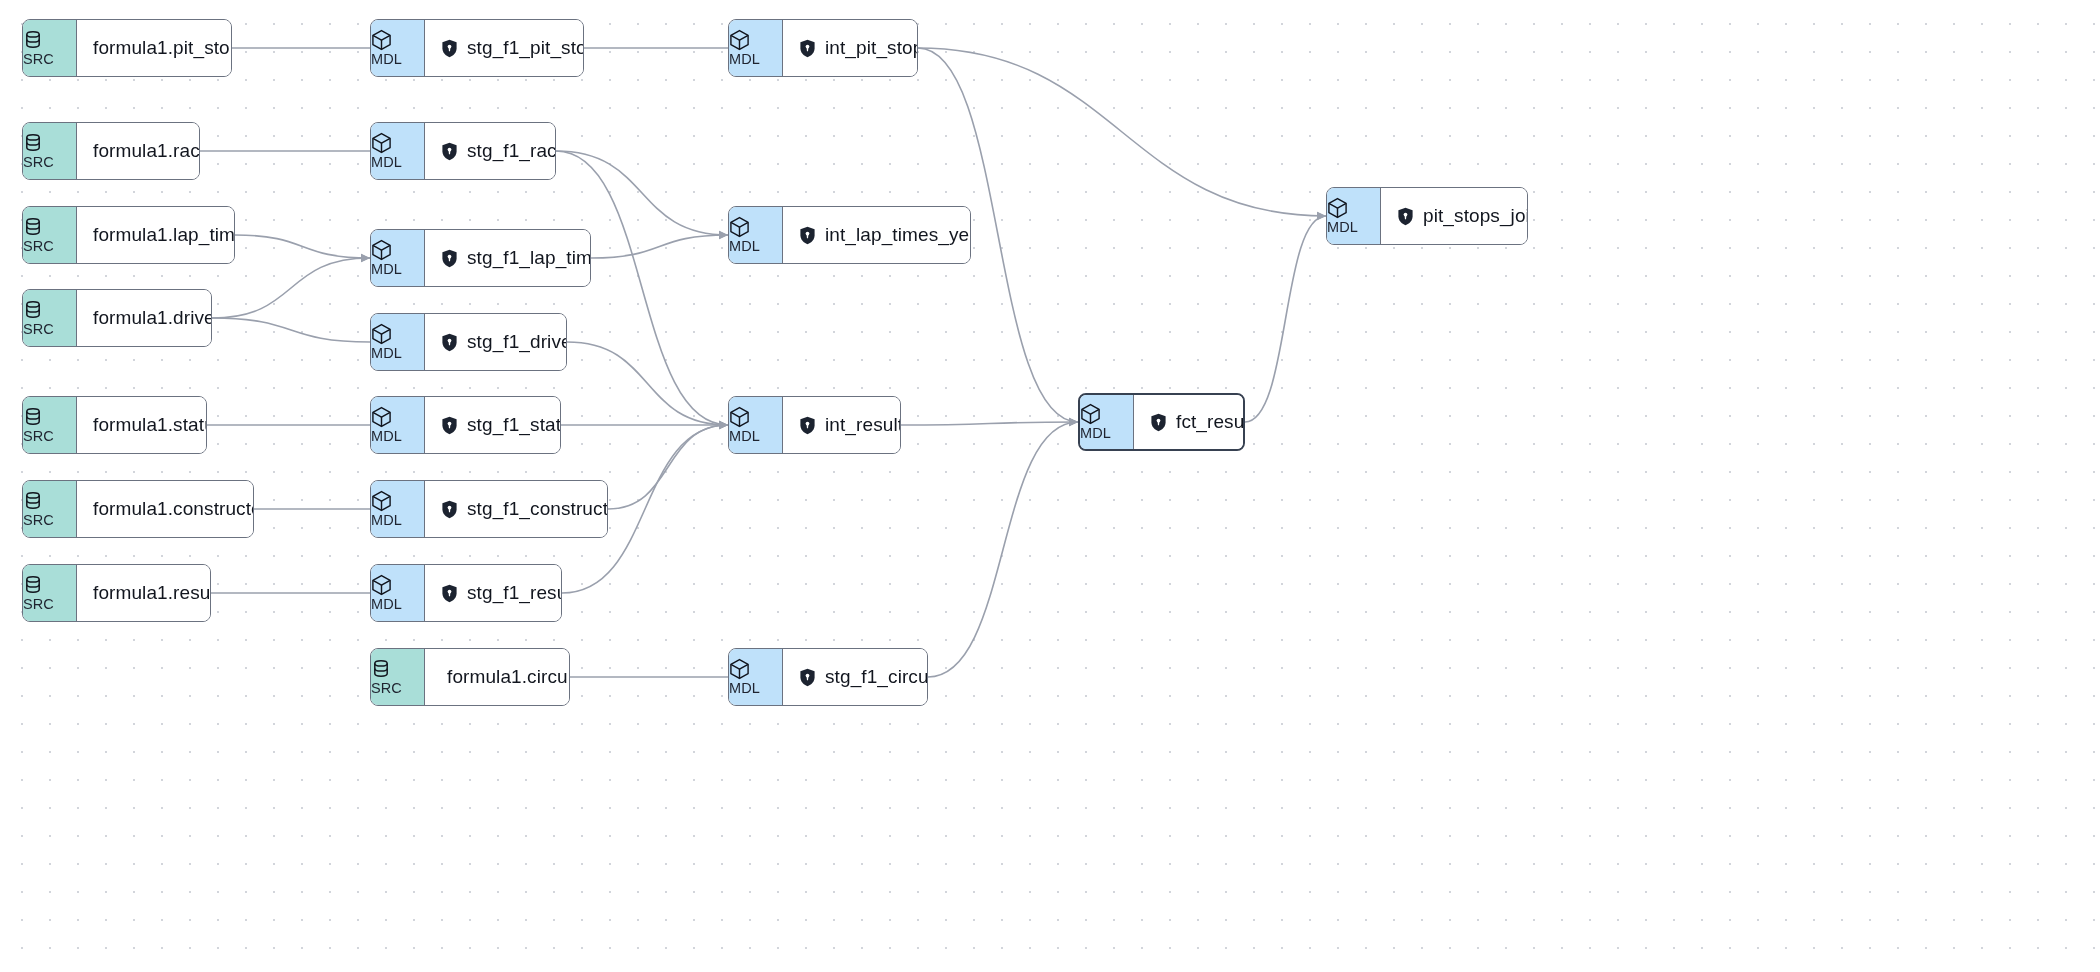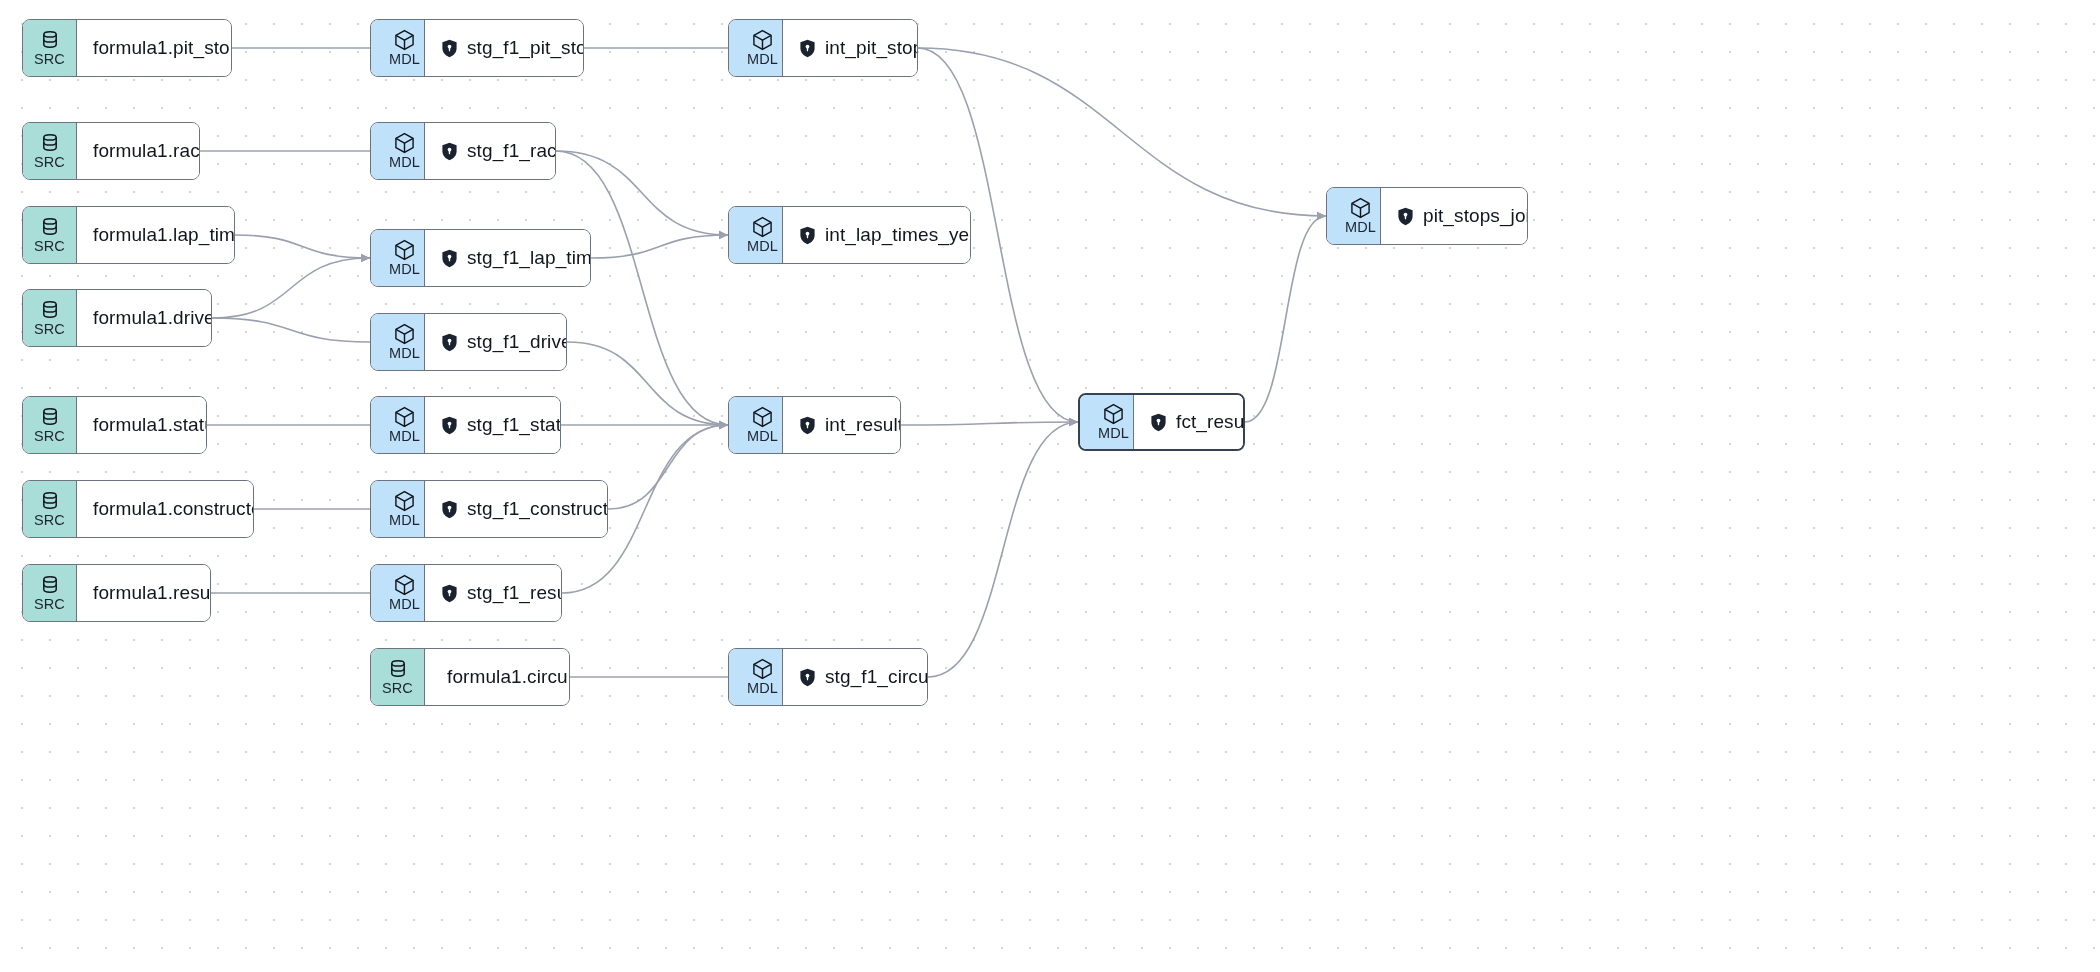--- a/index.html
+++ b/index.html
@@ -52,28 +52,28 @@
   }
   .node.selected {
     border-color: #374151;
     border-width: 2px;
   }
   .node-badge {
     width: 54px;
     flex: 0 0 54px;
     display: flex;
     flex-direction: column;
-    align-items: center;
+    align-items: flex-start;
     justify-content: center;
     gap: 1px;
     border-right: 1.5px solid #6b7280;
     box-sizing: border-box;
   }
   .badge-src { background: #a9ded8; }
-  .badge-mdl { background: #bfe1fa; padding-left: 14px; }
+  .badge-mdl { background: #bfe1fa; }
   .badge-icon {
     display: block;
     line-height: 0;
   }
   .badge-text {
     font-size: 14.5px;
     line-height: 15px;
     color: #1f2430;
     font-family: "Liberation Sans", sans-serif;
     letter-spacing: 0.1px;

